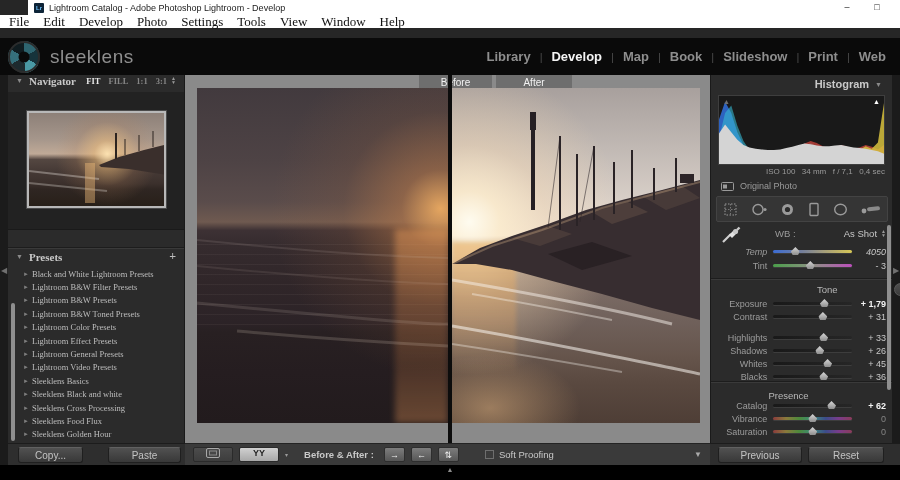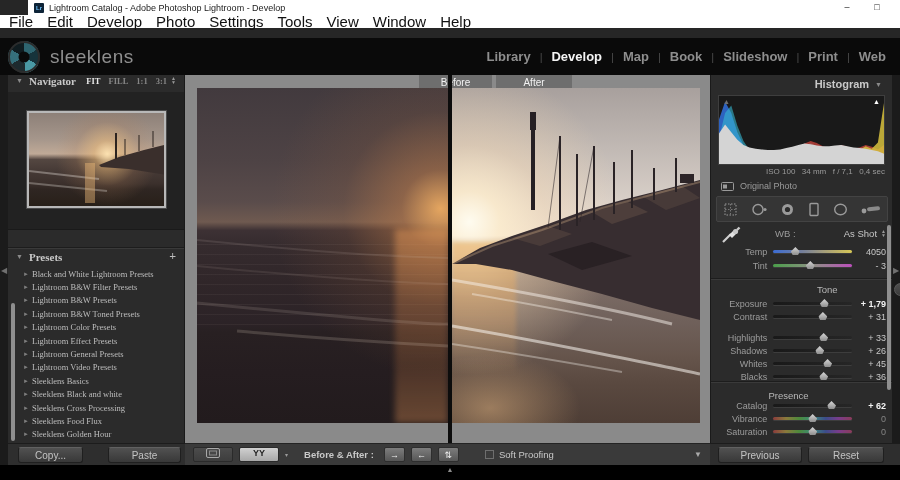--- a/index.html
+++ b/index.html
@@ -10,21 +10,21 @@
   
   .titlebar { position:absolute; left:0; top:0; width:900px; height:15px; background:#fff;
               display:flex; align-items:center; padding:0 6px;margin-left:28px; }
   .app-icon { width:10px; height:10px; background:#0d2438; color:#6fc3ff; font-size:6px; font-weight:bold;
               display:flex; align-items:center; justify-content:center; border-radius:1px; margin-right:5px; }
   .win-title { font-size:9px; color:#1b1b1b; }
   .win-controls { margin-left:auto; display:flex; gap:0; }
   .win-btn { width:30px; text-align:center; font-size:9px; color:#222; line-height:15px; }
   .menubar { position:absolute; left:0; top:15px; width:900px; height:13px; background:#fff;
              display:flex; align-items:center; padding-left:2px; }
-  .menu-item { font-size:15px; color:#111; padding:0 7px; line-height:13px; }
+  .menu-item { font-size:13px; color:#111; padding:0 7px; line-height:13px;font-family:Liberation Serif, serif; }
   .syncbar { position:absolute; left:0; top:28px; width:900px; height:10px; background:#000;
              display:flex; align-items:center; }
   .sync-text { font-size:8px; color:#c9c9c9; margin-left:8px; }
 
   
   .module-header { position:absolute; left:0; top:38px; width:900px; height:37px; background:#0a0a0a;
                    display:flex; align-items:center; }
   .brand-logo { width:32px; height:32px; border-radius:50%; margin:0 10px 0 8px; position:relative;
                 background:conic-gradient(#2e6570 0 60deg,#16333b 60deg 120deg,#4a99a4 120deg 175deg,#1d2a2e 175deg 240deg,#35707c 240deg 300deg,#101c20 300deg 360deg);
                 box-shadow:0 0 0 2px #2c2c2c inset; }
@@ -155,21 +155,21 @@
   .s-thumb { position:absolute; top:-3px; width:9px; height:8px; transform:translateX(-50%);
              background:linear-gradient(#d6d6d6,#8e8e8e); clip-path:polygon(50% 0,100% 55%,80% 100%,20% 100%,0 55%); }
   .s-value { width:30px; text-align:right; font-size:9px; }
   .e0 { color:#858585; } .e1 { color:#c8c8c8; } .e2 { color:#f4f4f4; font-weight:bold; }
 
   .wb-row { position:absolute; left:0; top:151px; width:100%; height:14px; display:flex; align-items:center;
             padding:0 6px 0 64px; }
   .wb-label { font-size:9.5px; color:#9c9c9c; }
   .wb-value { margin-left:auto; display:flex; align-items:center; font-size:9.5px; color:#cscsc8; color:#c8c8c8; }
   .eyedropper { position:absolute; left:8px; top:148px; }
-  #temp-row { position:absolute; left:0; top:170px; width:100%; }
+  #temp-row { position:absolute; left:0; top:170px; width:100%;font-style:italic; }
   #tint-row { position:absolute; left:0; top:184px; width:100%; }
 
   .tone-header { position:absolute; left:0; top:207px; width:100%; height:14px; display:flex; align-items:center;
                  padding:0 2px 0 66px;margin-left:40px; }
   .sec-title { font-size:9.5px; color:#b8b8b8; }
   .auto-btn { margin-left:auto; width:36px; height:13px; border-radius:7px; background:linear-gradient(#4e4e4e,#3c3c3c);
               border:1px solid #5a5a5a; color:#cfcfcf; font-size:9px; display:flex; align-items:center; justify-content:center; }
   #tone-sliders { position:absolute; left:0; top:222px; width:100%; }
   .presence-header { position:absolute; left:0; top:310px; width:100%; text-align:center; padding-right:26px; }
   #presence-sliders { position:absolute; left:0; top:324px; width:100%; }

